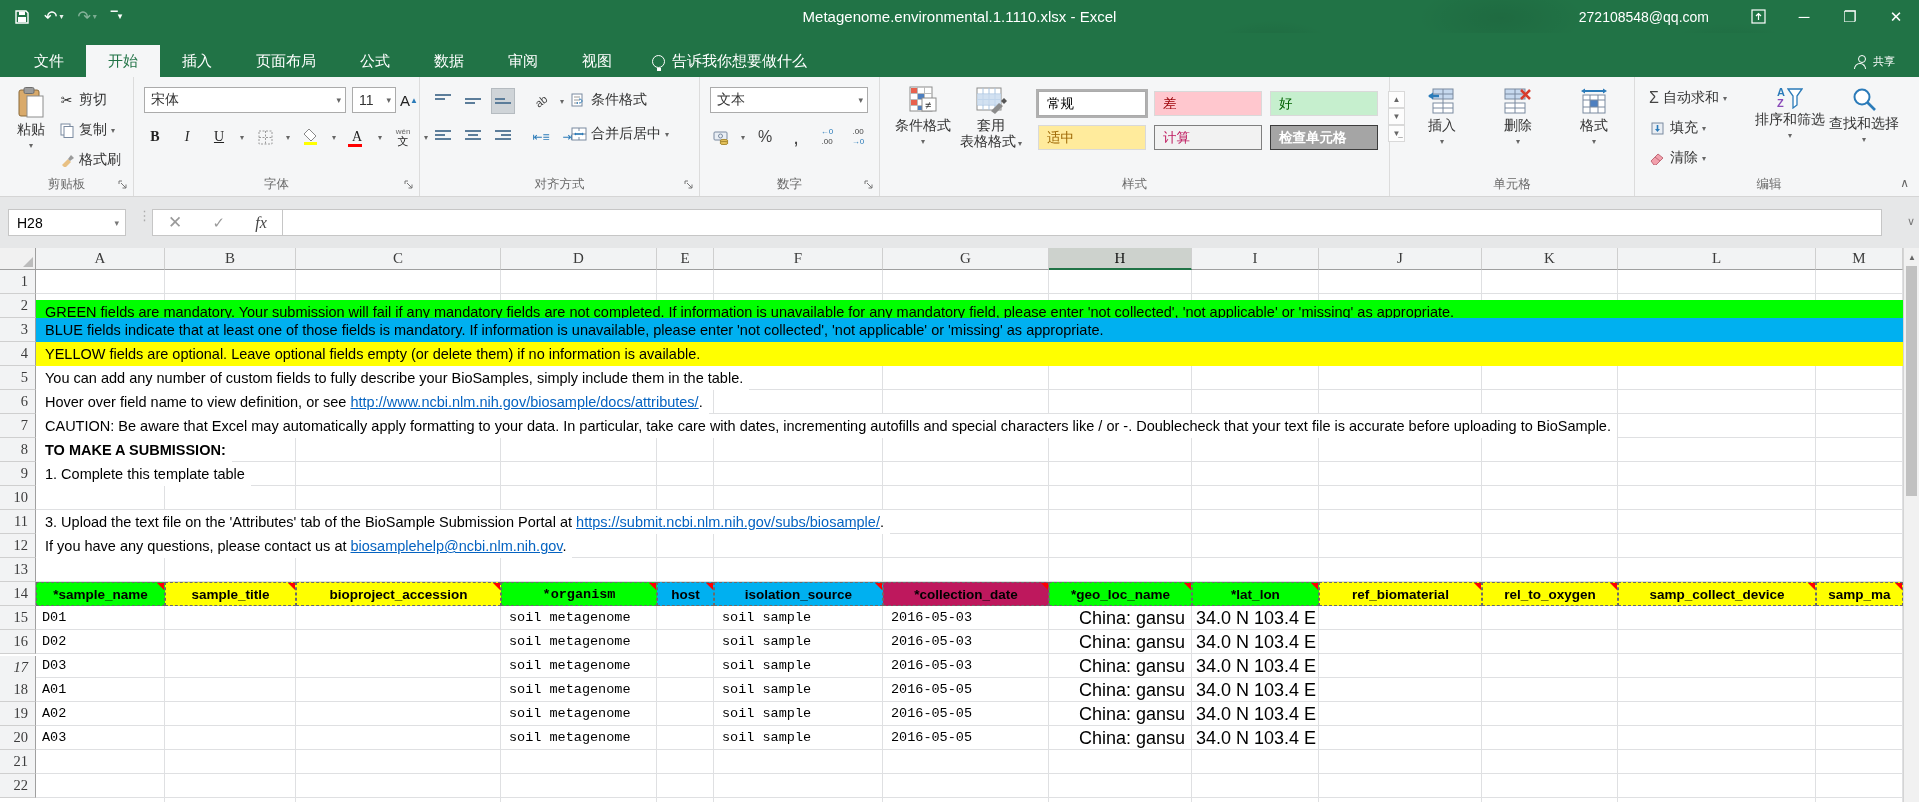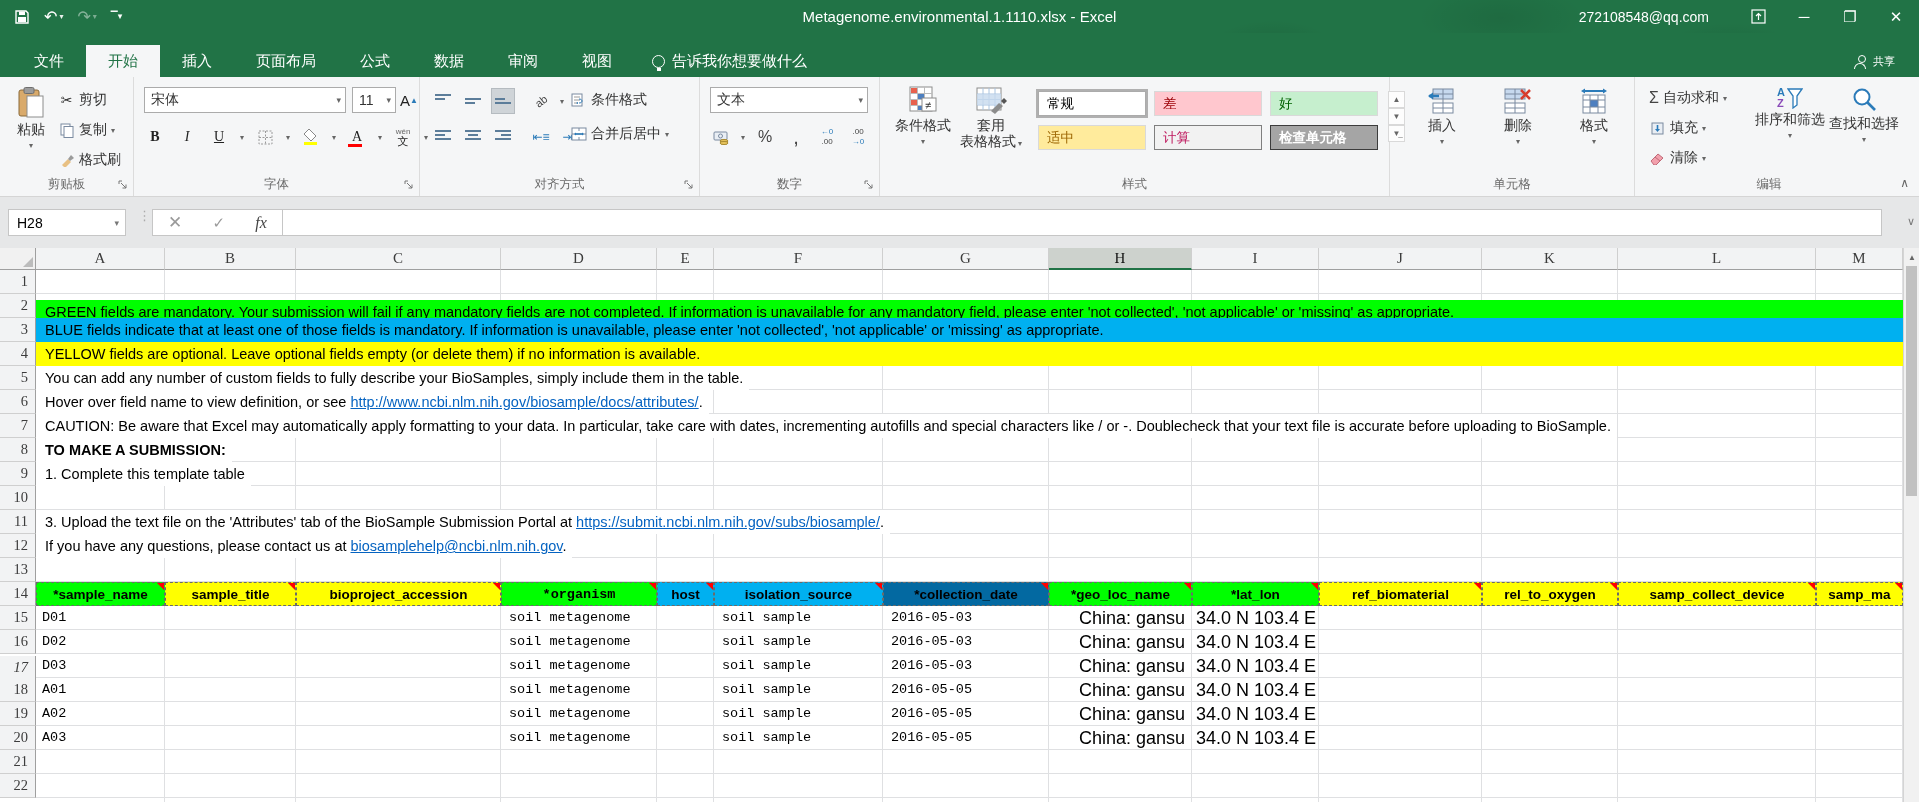--- a/index.html
+++ b/index.html
@@ -622,21 +622,21 @@
       <div class="inforow" style="top:190px;"><span class="txt" style="font-weight: bold;"><span>TO MAKE A SUBMISSION:</span></span></div>
       <div class="inforow" style="top:214px;"><span class="txt"><span>1. Complete this template table</span></span></div>
       <div class="inforow" style="top:262px;"><span class="txt"><span>3. Upload the text file on the 'Attributes' tab of the BioSample Submission Portal at </span><span class="lnk">https://submit.ncbi.nlm.nih.gov/subs/biosample/</span><span>.</span></span></div>
       <div class="inforow" style="top:286px;"><span class="txt"><span>If you have any questions, please contact us at </span><span class="lnk">biosamplehelp@ncbi.nlm.nih.gov</span><span>.</span></span></div>
       <div class="hcell" style="left:36px;top:334px;width:129px;background:#00ff00;">*sample_name<i class="tri"></i></div>
       <div class="hcell" style="left:165px;top:334px;width:131px;background:#ffff00;">sample_title<i class="tri"></i></div>
       <div class="hcell" style="left:296px;top:334px;width:205px;background:#ffff00;">bioproject_accession<i class="tri"></i></div>
       <div class="hcell" style="left:501px;top:334px;width:156px;background:#00ff00;font-family:Liberation Mono, monospace;">*organism<i class="tri"></i></div>
       <div class="hcell" style="left:657px;top:334px;width:57px;background:#00b0f0;">host<i class="tri"></i></div>
       <div class="hcell" style="left:714px;top:334px;width:169px;background:#00b0f0;">isolation_source<i class="tri"></i></div>
-      <div class="hcell" style="left:883px;top:334px;width:166px;background:#0369a1;">*collection_date<i class="tri"></i></div>
+      <div class="hcell" style="left:883px;top:334px;width:166px;background:#be185d;">*collection_date<i class="tri"></i></div>
       <div class="hcell" style="left:1049px;top:334px;width:143px;background:#00ff00;">*geo_loc_name<i class="tri"></i></div>
       <div class="hcell" style="left:1192px;top:334px;width:127px;background:#00ff00;">*lat_lon<i class="tri"></i></div>
       <div class="hcell" style="left:1319px;top:334px;width:163px;background:#ffff00;">ref_biomaterial<i class="tri"></i></div>
       <div class="hcell" style="left:1482px;top:334px;width:136px;background:#ffff00;">rel_to_oxygen<i class="tri"></i></div>
       <div class="hcell" style="left:1618px;top:334px;width:198px;background:#ffff00;">samp_collect_device<i class="tri"></i></div>
       <div class="hcell" style="left:1816px;top:334px;width:87px;background:#ffff00;">samp_ma<i class="tri"></i></div>
       <div class="dcell mono" style="left:36px;top:358px;width:128px;text-align:left;padding-left:6px;">D01</div>
       <div class="dcell mono" style="left:501px;top:358px;width:155px;text-align:left;padding-left:8px;">soil metagenome</div>
       <div class="dcell mono" style="left:714px;top:358px;width:168px;text-align:left;padding-left:8px;">soil sample</div>
       <div class="dcell mono" style="left:883px;top:358px;width:165px;text-align:left;padding-left:8px;">2016-05-03</div>

